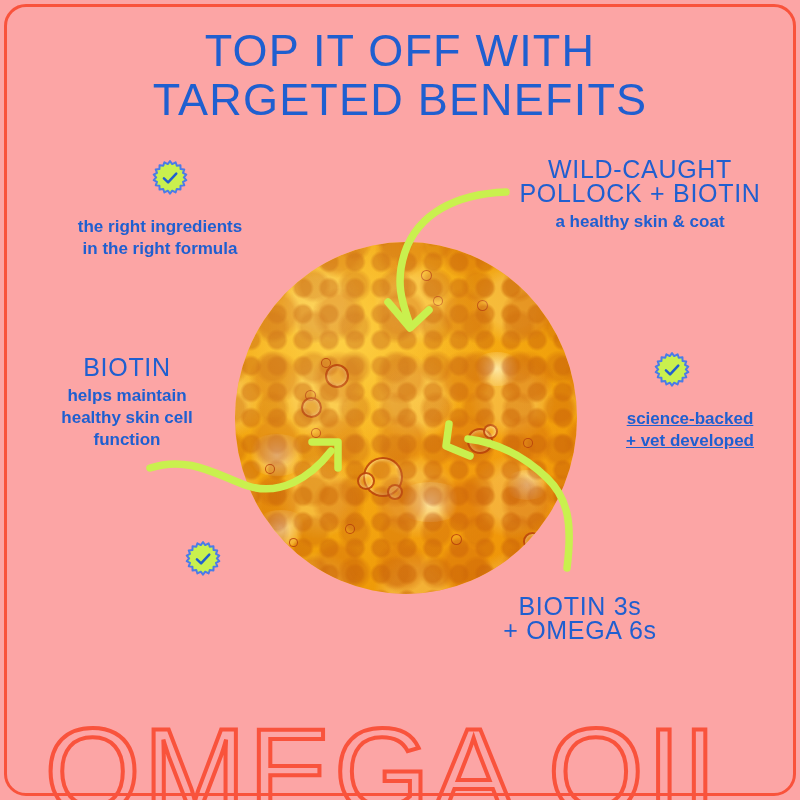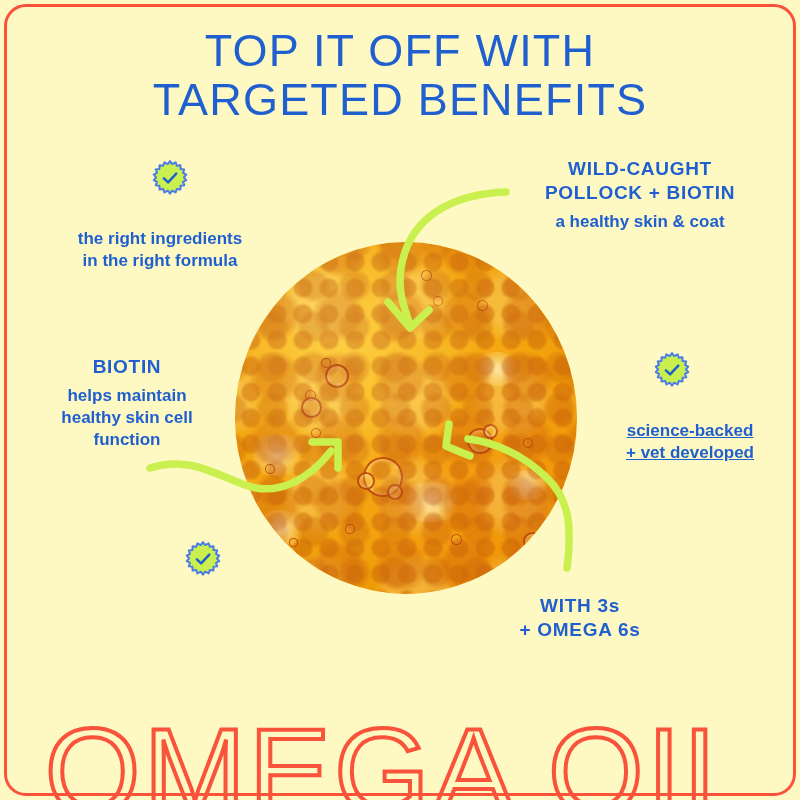--- a/index.html
+++ b/index.html
@@ -3,21 +3,21 @@
 <meta charset="utf-8">
 <style>
   html,body{margin:0;padding:0;}
   body{
     width:800px;height:800px;
     background:#ffffff;
     font-family:"Liberation Sans", sans-serif;
     overflow:hidden;
     position:relative;
   }
-  #stage{position:absolute;inset:0;width:800px;height:800px;overflow:hidden;background:#fef9c3;}
+  #stage{position:absolute;inset:0;width:800px;height:800px;overflow:hidden;background:#fca5a5;}
 
   
   .frame{
     position:absolute;left:4px;top:4px;width:792px;height:792px;
     border:3px solid var(--coral,#F9533C);
     border-radius:22px;
     box-sizing:border-box;
     pointer-events:none;
     z-index:40;
   }
@@ -77,39 +77,39 @@
 
   
   .arrows{position:absolute;left:0;top:0;width:800px;height:800px;z-index:14;pointer-events:none;}
 
   
   .badge{position:absolute;width:38px;height:38px;z-index:18;}
 
   
   .callout{position:absolute;z-index:20;color:#1F5FD0;text-align:center;}
   .c-title{
-    font-size:19px;line-height:24px;font-weight:700;letter-spacing:.7px;
+    font-size:25px;line-height:24px;font-weight:400;letter-spacing:.7px;
     white-space:nowrap;
   }
   .c-title span{display:block;}
   .c-body{
     font-size:17px;line-height:22px;font-weight:700;margin-top:6px;
   }
   .c-body span{display:block;white-space:nowrap;}
 
   
   #co-right-formula{left:10px;top:216px;width:300px;}
   #co-wild{left:490px;top:157px;width:300px;}
   #co-biotin{left:-4px;top:355px;width:262px;}
   #co-science{left:590px;top:408px;width:200px;text-decoration:underline;}
   #co-fatty{left:60px;top:594px;width:290px;}
   #co-omega{left:440px;top:594px;width:280px;}
 
   
-  #co-right-formula .c-body,#co-science .c-body{margin-top:12px;text-align:center;}
+  #co-right-formula .c-body,#co-science .c-body{margin-top:0;text-align:center;}
 
   
   .wordmark{
     position:absolute;left:0;bottom:-33px;width:800px;
     text-align:center;
     font-size:123px;
     line-height:123px;
     font-weight:400;
     letter-spacing:3px;
     color:transparent;
@@ -231,21 +231,21 @@
   <div class="callout" id="co-science">
     <div class="c-body">
       <span>science-backed</span>
       <span>+ vet developed</span>
     </div>
   </div>
 
 
   <div class="callout" id="co-omega">
     <div class="c-title">
-      <span>WITH 3s</span>
+      <span>BIOTIN 3s</span>
       <span>+ OMEGA 6s</span>
     </div>
   </div>
 
   <div class="wordmark">OMEGA OIL</div>
 
   <div class="frame"></div>
 
 </div>
 

